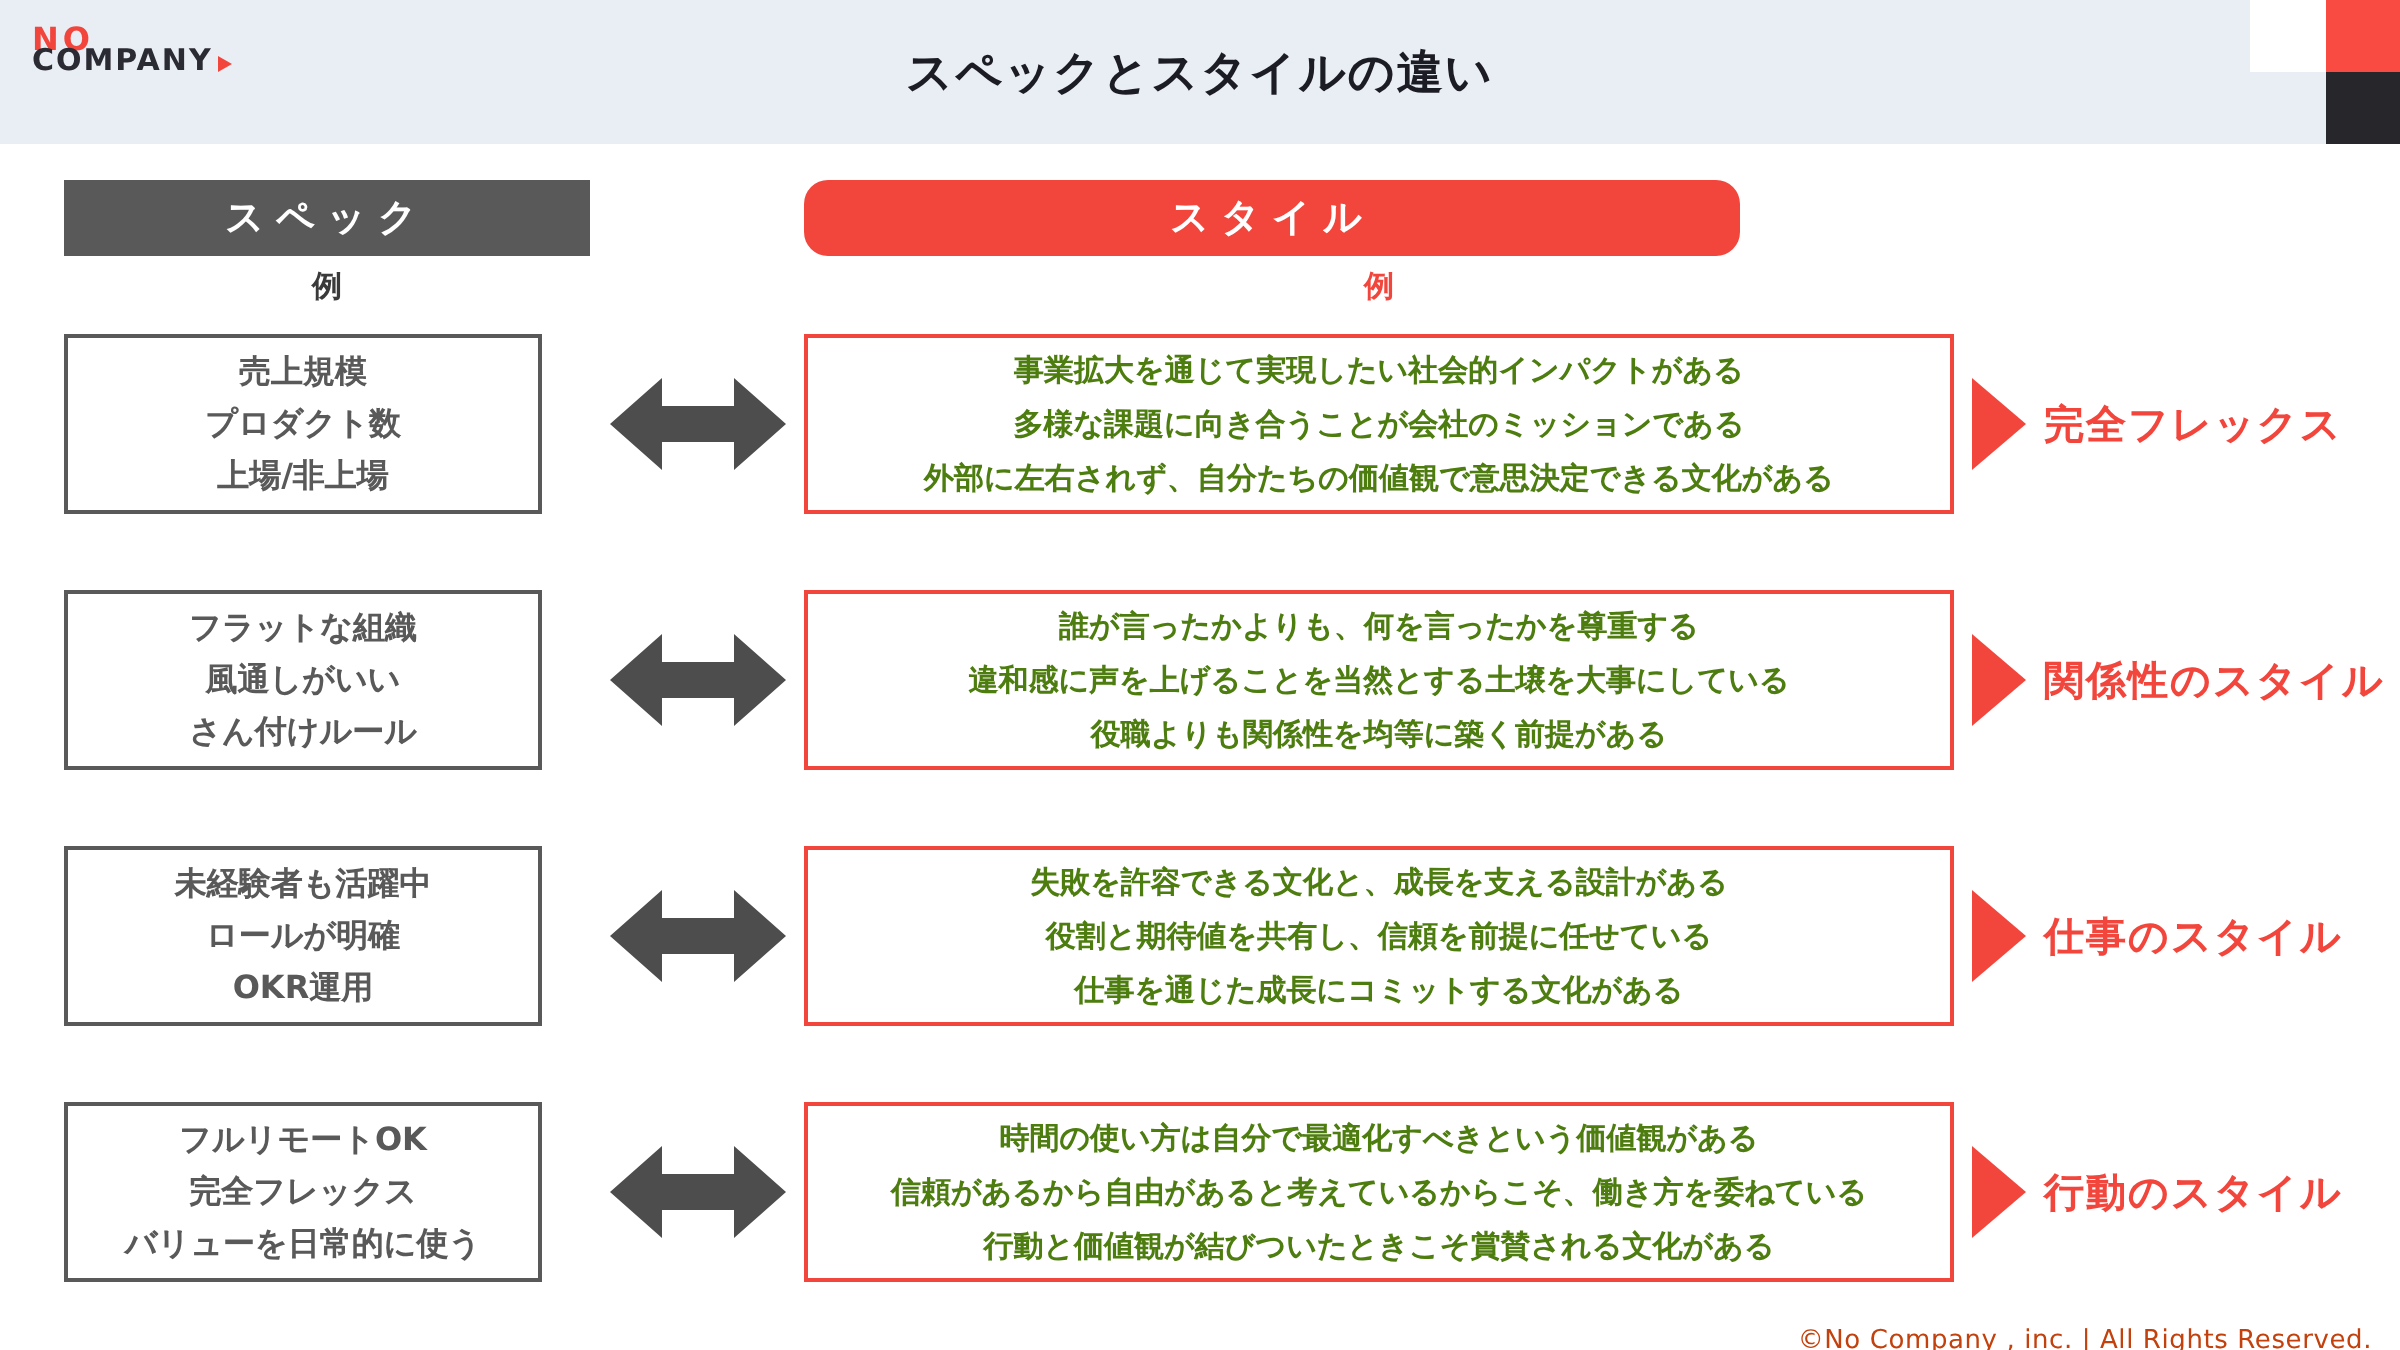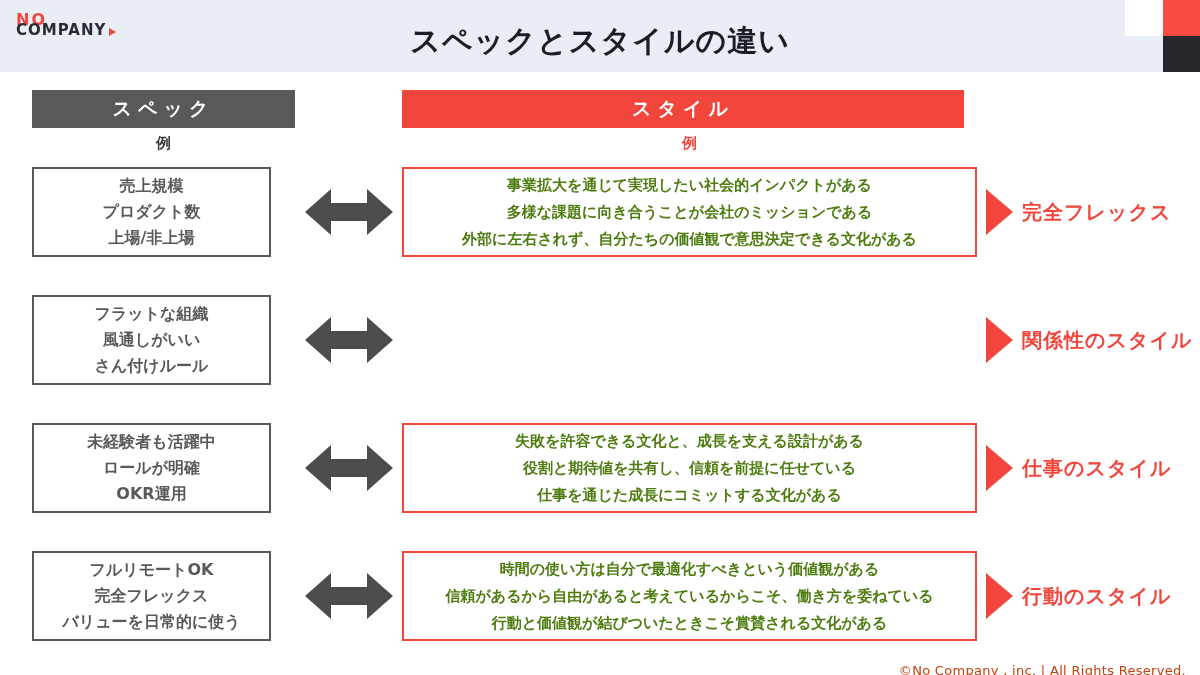--- a/index.html
+++ b/index.html
@@ -11,31 +11,31 @@
   .slide{position:relative;width:1200px;height:675px;background:#ffffff;}
 
   
   .band{position:absolute;left:0;top:0;width:1200px;height:72px;background:#E9EDF4;}
   .logo{position:absolute;left:16px;top:12px;line-height:1;}
   .logo .no{display:block;color:#F2463D;font-weight:bold;font-size:16px;letter-spacing:2px;}
   .logo .company{display:block;color:#2B2B33;font-weight:bold;font-size:15px;letter-spacing:1px;margin-top:-5px;}
   .logo .logo-arrow{position:absolute;right:-10px;bottom:2px;width:0;height:0;
     border-left:7px solid #F2463D;border-top:4px solid transparent;border-bottom:4px solid transparent;}
   .title{position:absolute;left:0;top:21px;width:1200px;text-align:center;
-    font-size:30px;font-weight:bold;color:#1C1C24;letter-spacing:1px;}
+    font-size:23px;font-weight:bold;color:#1C1C24;letter-spacing:1px;}
   .sq{position:absolute;}
   .sq.white{left:1125px;top:0;width:38px;height:36px;background:#ffffff;}
   .sq.red{left:1163px;top:0;width:37px;height:36px;background:#F94B41;}
   .sq.dark{left:1163px;top:36px;width:37px;height:36px;background:#26262B;}
 
   
   .col-header{position:absolute;top:90px;height:38px;display:flex;align-items:center;justify-content:center;
     color:#ffffff;font-weight:bold;font-size:19px;letter-spacing:6px;box-sizing:border-box;}
   .col-header.spec{left:32px;width:263px;background:#595959;}
-  .col-header.style{left:402px;width:562px;background:#F2463D;}
+  .col-header.style{left:402px;width:468px;background:#F2463D;border-radius:12px;}
   .example{position:absolute;top:134px;height:24px;font-size:15px;font-weight:bold;text-align:center;}
   .example.spec{left:32px;width:263px;color:#3A3A3A;}
   .example.style{left:402px;width:575px;color:#F2463D;}
 
   
   .row{position:absolute;left:0;width:1200px;height:90px;}
   .spec-box{position:absolute;left:32px;top:0;width:239px;height:90px;box-sizing:border-box;
     border:2px solid #595959;background:#ffffff;display:flex;flex-direction:column;
     align-items:center;justify-content:center;}
   .spec-box div{color:#595959;font-weight:bold;font-size:16px;line-height:26px;text-align:center;}
@@ -96,20 +96,25 @@
 
   <div class="row" style="top:295px">
     <div class="spec-box">
       <div>フラットな組織</div>
       <div>風通しがいい</div>
       <div>さん付けルール</div>
     </div>
     <svg class="arrow" viewBox="0 0 88 54">
       <polygon points="0,27 26,4 26,18 62,18 62,4 88,27 62,50 62,36 26,36 26,50"></polygon>
     </svg>
+    <div class="style-box">
+      <div>誰が言ったかよりも、何を言ったかを尊重する</div>
+      <div>違和感に声を上げることを当然とする土壌を大事にしている</div>
+      <div>役職よりも関係性を均等に築く前提がある</div>
+    </div>
     <svg class="pointer" viewBox="0 0 27 46">
       <polygon points="0,0 27,23 0,46"></polygon>
     </svg>
     <div class="row-label">関係性のスタイル</div>
   </div>
 
   <div class="row" style="top:423px">
     <div class="spec-box">
       <div>未経験者も活躍中</div>
       <div>ロールが明確</div>

